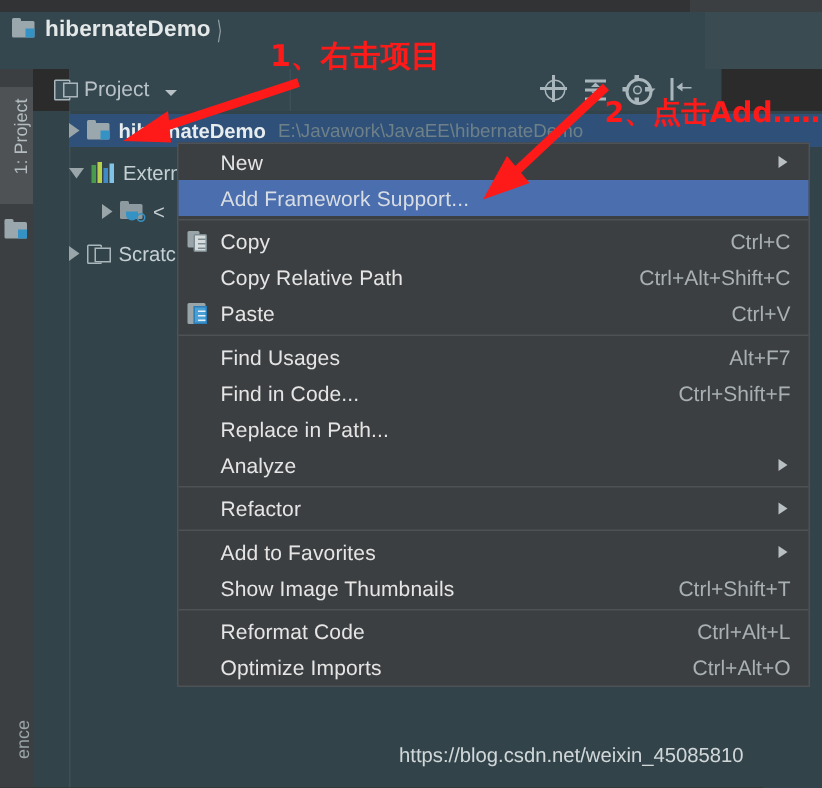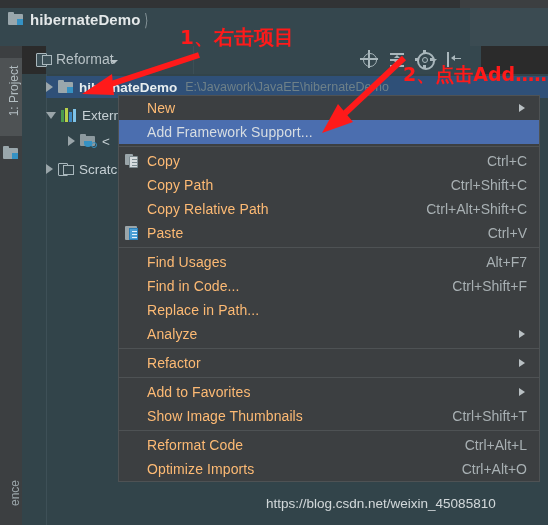--- a/index.html
+++ b/index.html
@@ -107,21 +107,21 @@
 
   
   .ic-scratch{position:relative;width:16px;height:14px;margin-right:5px;}
   .ic-scratch .p{position:absolute;left:0;top:1px;width:8px;height:11px;border:1.5px solid #a9b7bc;border-radius:1px;}
   .ic-scratch .q{position:absolute;left:5px;top:3px;width:9px;height:8px;border:1.5px solid #a9b7bc;background:#32444a;}
 
   
   .ctxmenu{position:absolute;left:118px;top:95px;width:422px;background:#3c3f41;
            border:1px solid #4e5254;box-sizing:border-box;}
   .mi{position:relative;height:24px;display:flex;align-items:center;box-sizing:border-box;padding-left:28px;}
-  .mi .label{color:#fdba74;font-size:14px;letter-spacing:.1px;}
+  .mi .label{color:#e5e5e5;font-size:14px;letter-spacing:.1px;}
   .mi .short{position:absolute;right:12px;color:#a8b0b3;font-size:14px;}
   .mi .submenu-arrow{position:absolute;right:14px;width:0;height:0;
       border-top:4.5px solid transparent;border-bottom:4.5px solid transparent;border-left:6px solid #b9c0c3;}
   .mi.hl{background:#4b6eaf;}
   .mi.hl .label{color:#d7dde2;}
   .sep{height:1px;background:#4e5254;margin:2px 0;}
   .mi .micon{position:absolute;left:5px;width:17px;height:16px;}
 
   
   .g-scissors{position:absolute;left:0;top:0;width:17px;height:16px;}
@@ -174,21 +174,21 @@
 
   <div class="twhead">
     <div class="seg seg1"></div>
     <div class="seg seg2"></div>
     <div class="right-dark"></div>
   </div>
   <div class="ic-proj">
     <div class="b1"></div>
       <div class="b2"></div>
   </div>
-  <div class="tw-title">Reformat</div>
+  <div class="tw-title">Project</div>
   <div class="tw-caret"></div>
 
   <div class="tbicons">
     <div class="tbi ic-locate">
       <div class="h"></div>
         <div class="v"></div>
         <div class="ring"></div>
     </div>
     <div class="tbi ic-collapse">
       <div class="l l1"></div>
@@ -287,24 +287,20 @@
               <em style="top:2px"></em>
               <em style="top:5px"></em>
               <em style="top:8px"></em>
             </span>
           </span>
         </span>
         <span class="label">Copy</span>
         <span class="short">Ctrl+C</span>
       </div>
       <div class="mi">
-        <span class="label">Copy Path</span>
-        <span class="short">Ctrl+Shift+C</span>
-      </div>
-      <div class="mi">
         <span class="label">Copy Relative Path</span>
         <span class="short">Ctrl+Alt+Shift+C</span>
       </div>
       <div class="mi">
         <span class="micon">
           <span class="g-paste">
             <span class="clip"></span>
             <span class="pg">
               <em style="top:2px"></em>
               <em style="top:5px"></em>

